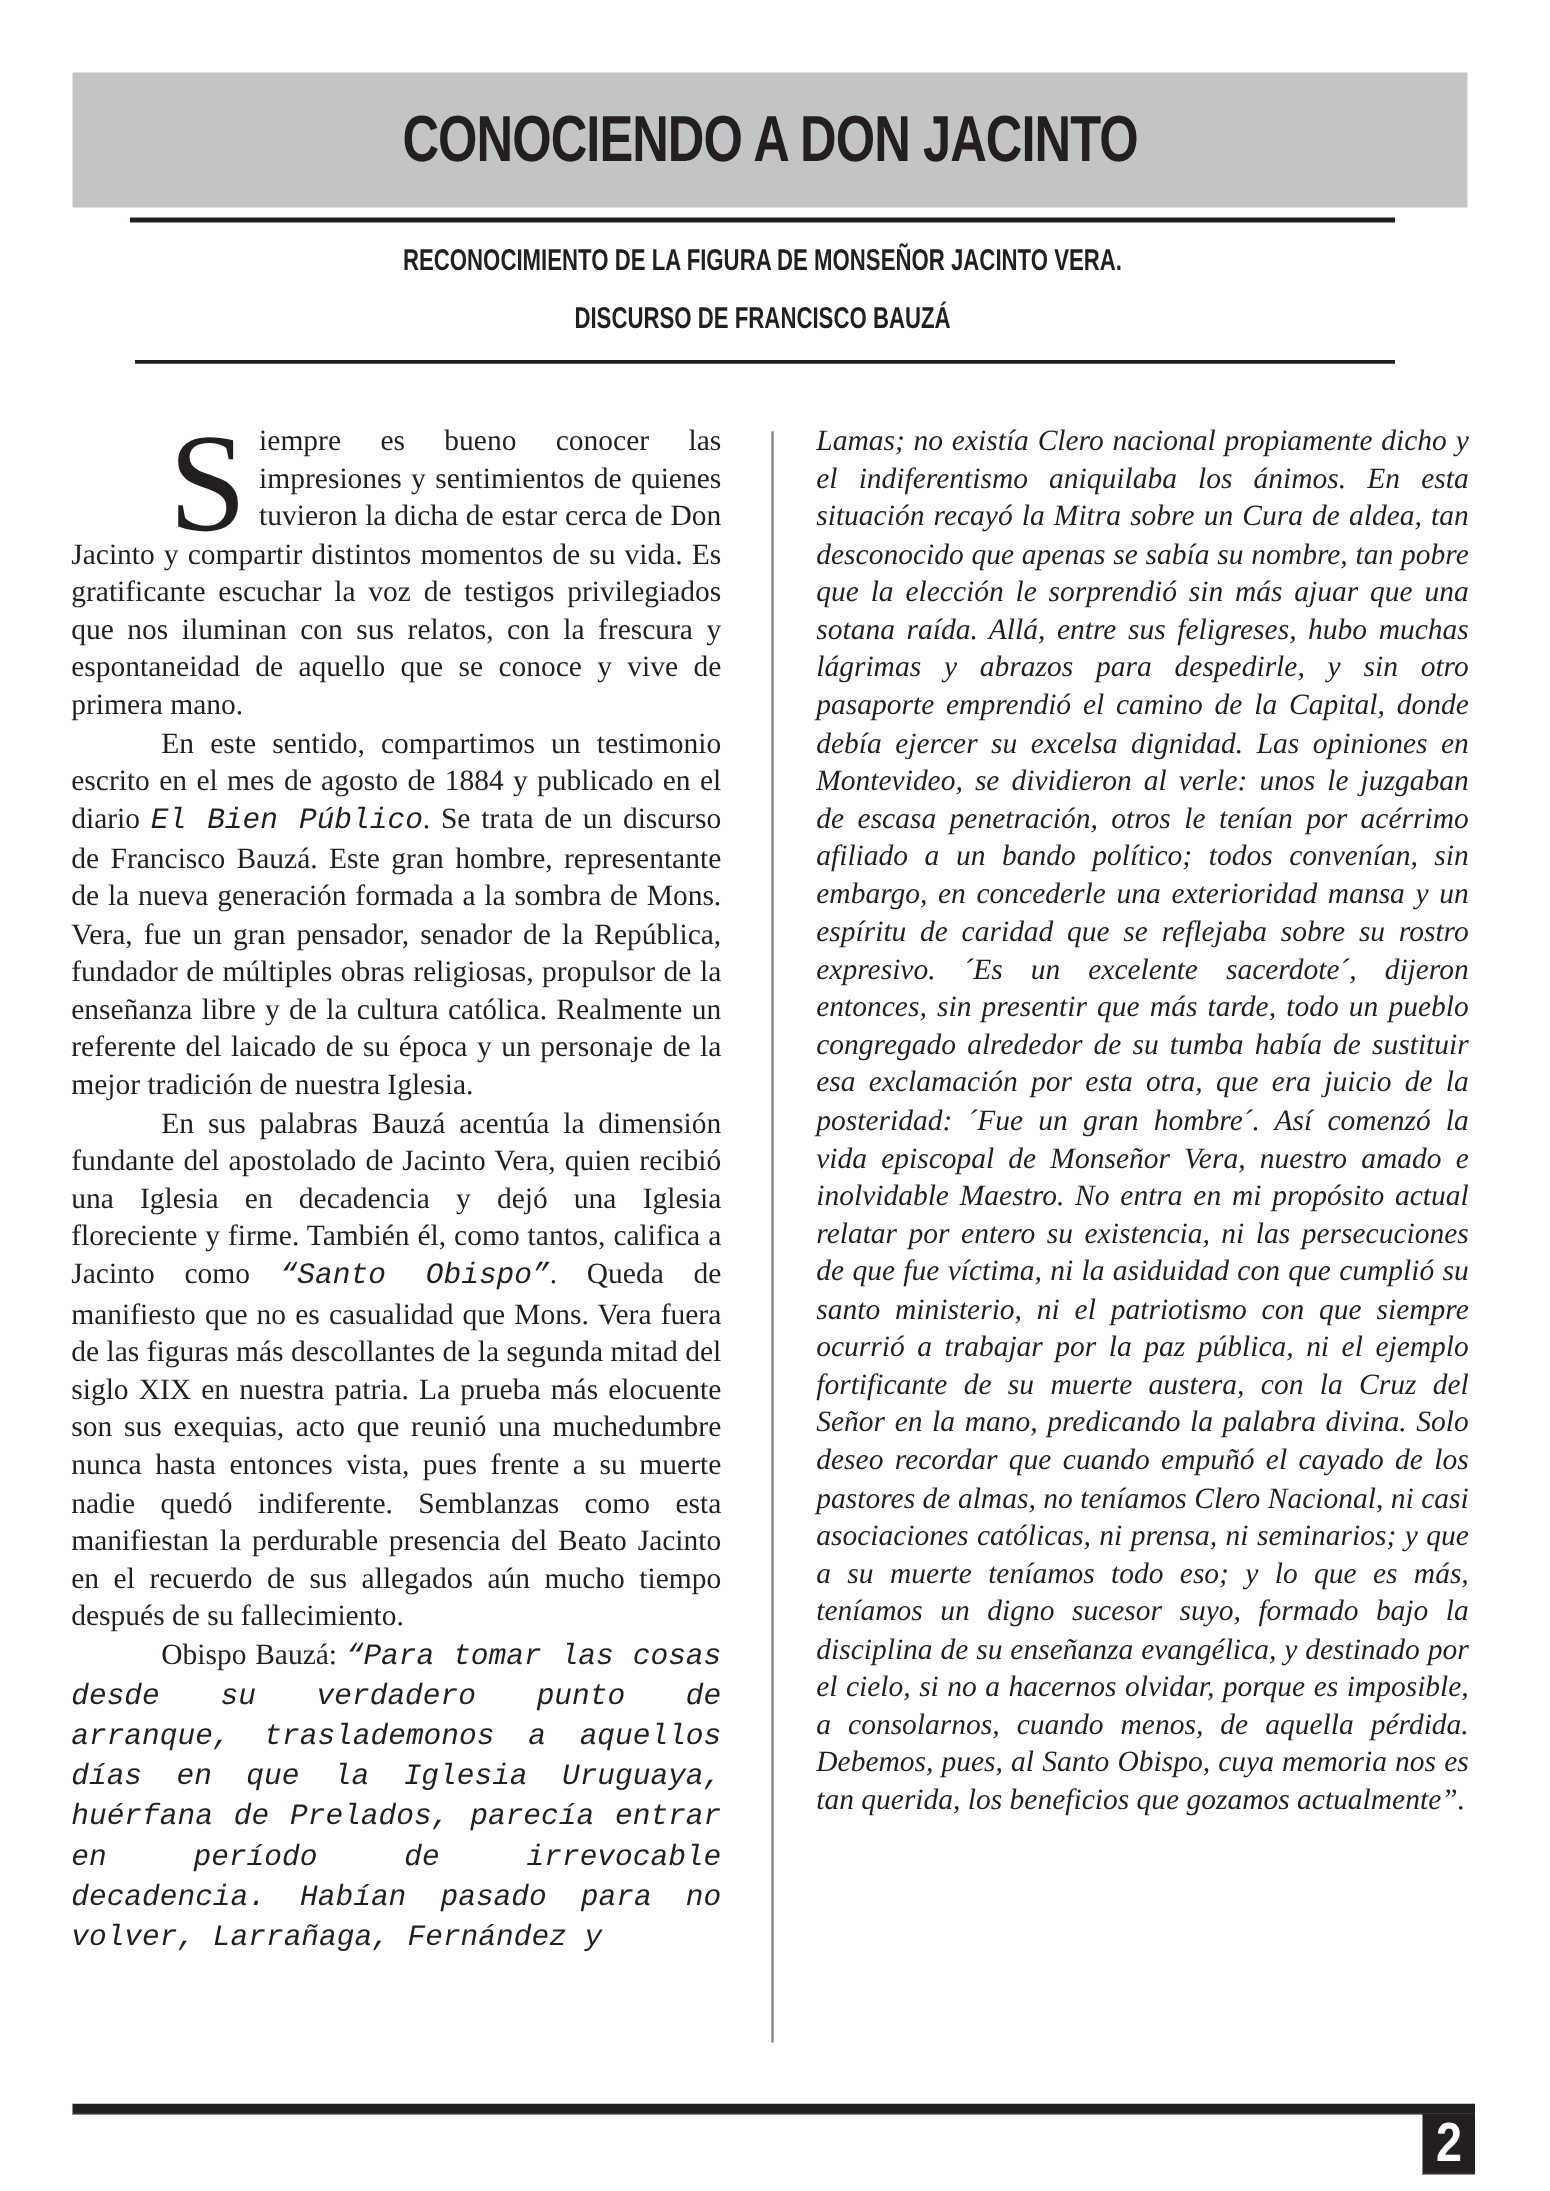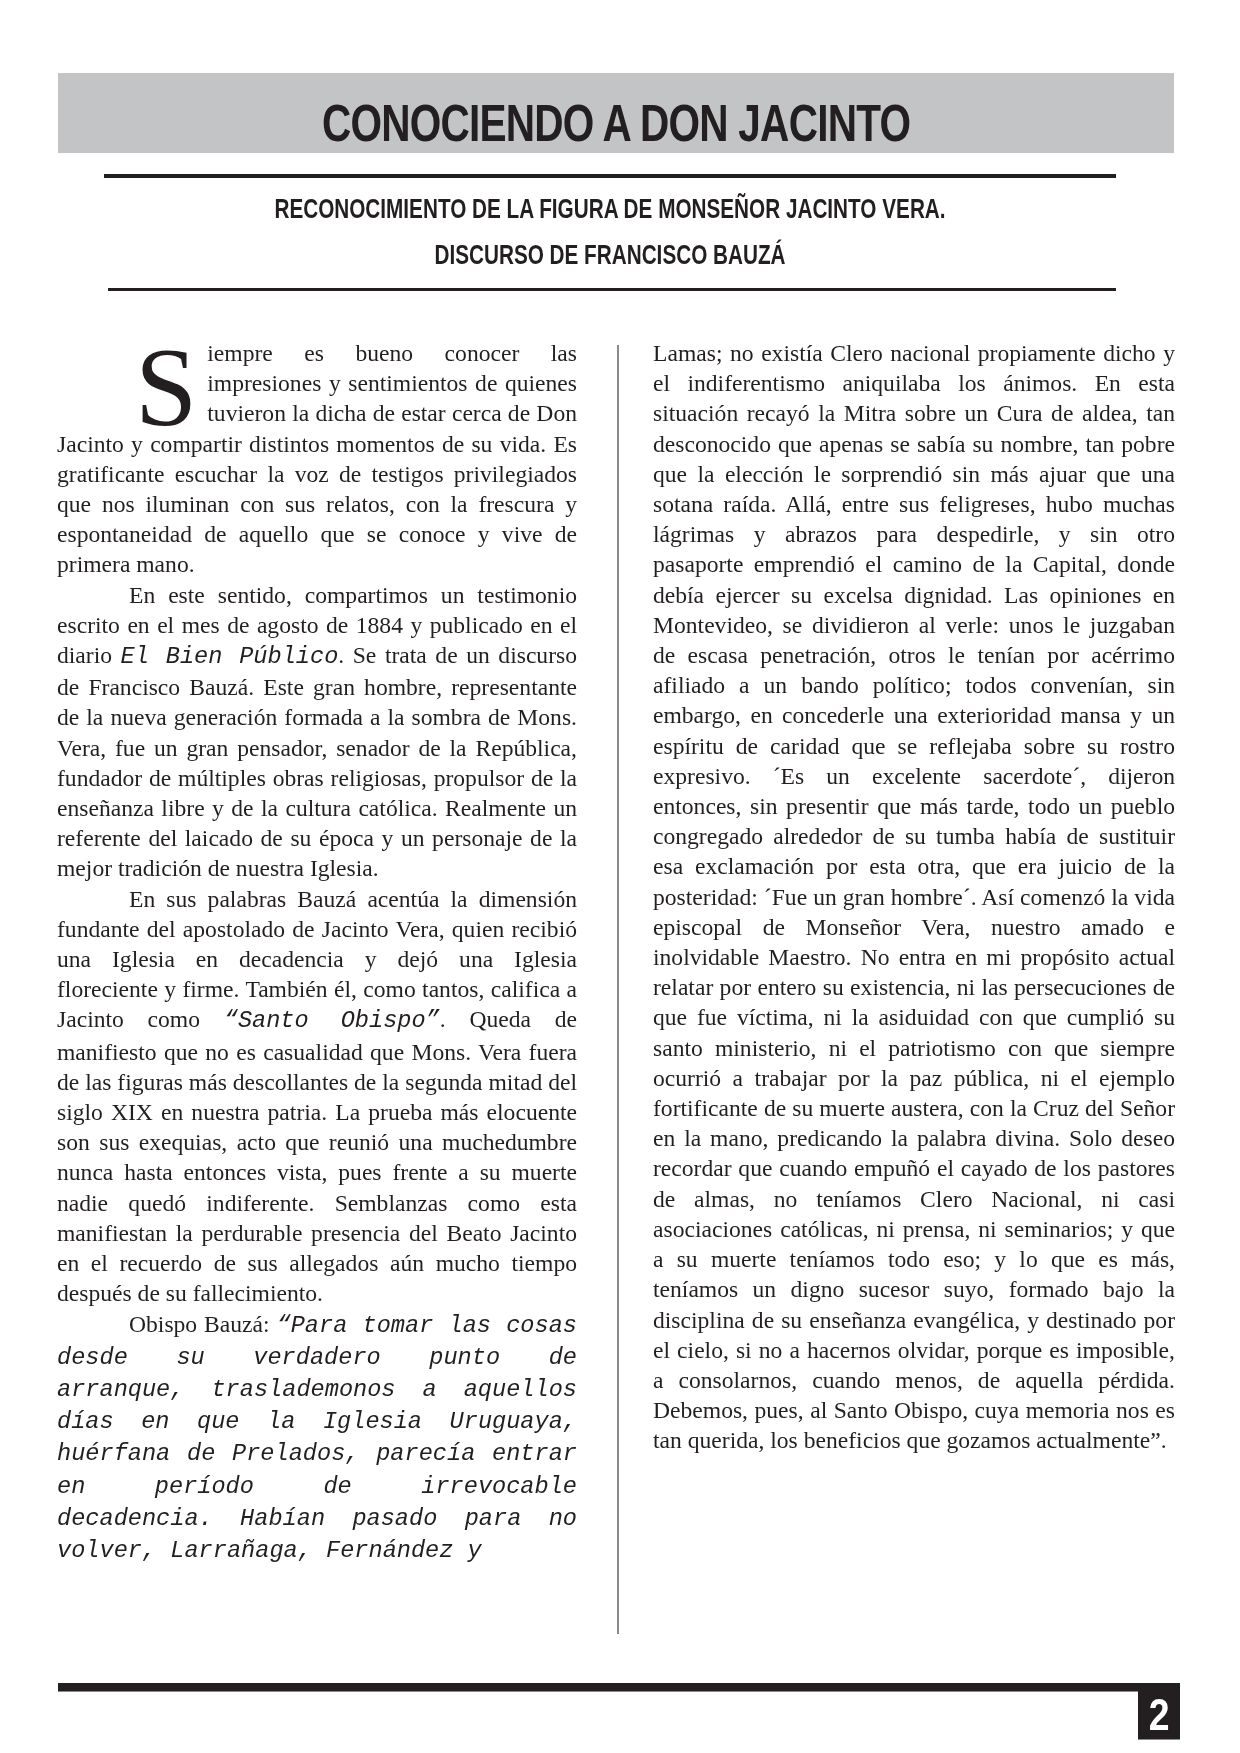--- a/index.html
+++ b/index.html
@@ -1,25 +1,25 @@
 <!DOCTYPE html>
 <html><head>
   <meta charset="utf-8">
   <style>
     html, body { margin:0; padding:0; background:#ffffff; }
     body { width:1240px; height:1753px; position:relative; overflow:hidden; font-family:"Liberation Serif","DejaVu Serif",serif; color:#231f20; }
-    .header-band { position:absolute; left:58px; top:58px; width:1116px; height:80px; background:#c3c4c6; display:flex; align-items:flex-end; justify-content:center;margin-top:15px; }
+    .header-band { position:absolute; left:58px; top:58px; width:1116px; height:108px; background:#c3c4c6; display:flex; align-items:center; justify-content:center; }
     .header-title { font-family:"Liberation Sans","DejaVu Sans",sans-serif; font-weight:bold; font-size:52px; letter-spacing:-1px; color:#231f20; transform:scaleX(0.78); white-space:nowrap; }
     .rule-top { position:absolute; left:104px; top:174px; width:1012px; height:4px; background:#231f20; }
-    .subtitle { position:absolute; left:104px; top:186px; width:1012px; text-align:center; font-family:"Liberation Sans","DejaVu Sans",sans-serif; font-weight:bold; font-size:28px; line-height:46px; color:#231f20; }
+    .subtitle { position:absolute; left:104px; top:186px; width:1012px; text-align:center; font-family:"Liberation Sans","DejaVu Sans",sans-serif; font-weight:bold; font-size:24px; line-height:46px; color:#231f20; }
     .subtitle .line { display:block; transform:scaleX(0.74); white-space:nowrap; }
     .rule-mid { position:absolute; left:108px; top:288px; width:1008px; height:3px; background:#231f20; }
     .col { position:absolute; top:338px; width:520px; font-size:23.6px; line-height:30.2px; text-align:justify; }
     .col-left { left:57px; }
-    .col-right { left:653px; width:522px; }
+    .col-right { left:653px; width:522px; font-style:italic; }
     .col p { margin:0; }
     .indent { text-indent:72px; }
     .dropcap { float:left; font-size:112px; line-height:82px; margin:6px 10px 0 78px; padding-top:2px; }
     .col-divider { position:absolute; left:617px; top:345px; width:2px; height:1289px; background:#8a8a8c; }
     .rule-bottom { position:absolute; left:58px; top:1683px; width:1122px; height:8px; background:#231f20; border-bottom:1px solid #8a8a8c; }
     .page-number { position:absolute; left:1138px; top:1691px; width:42px; height:48px; background:#231f20; color:#ffffff; font-family:"Liberation Sans","DejaVu Sans",sans-serif; font-weight:bold; font-size:44px; line-height:48px; text-align:center; border-bottom:1px solid #8a8a8c; }
     .page-number span { display:inline-block; transform:scaleX(0.85); }
     em { font-style:italic;font-family:Liberation Mono, monospace; }
   </style>
 </head>

